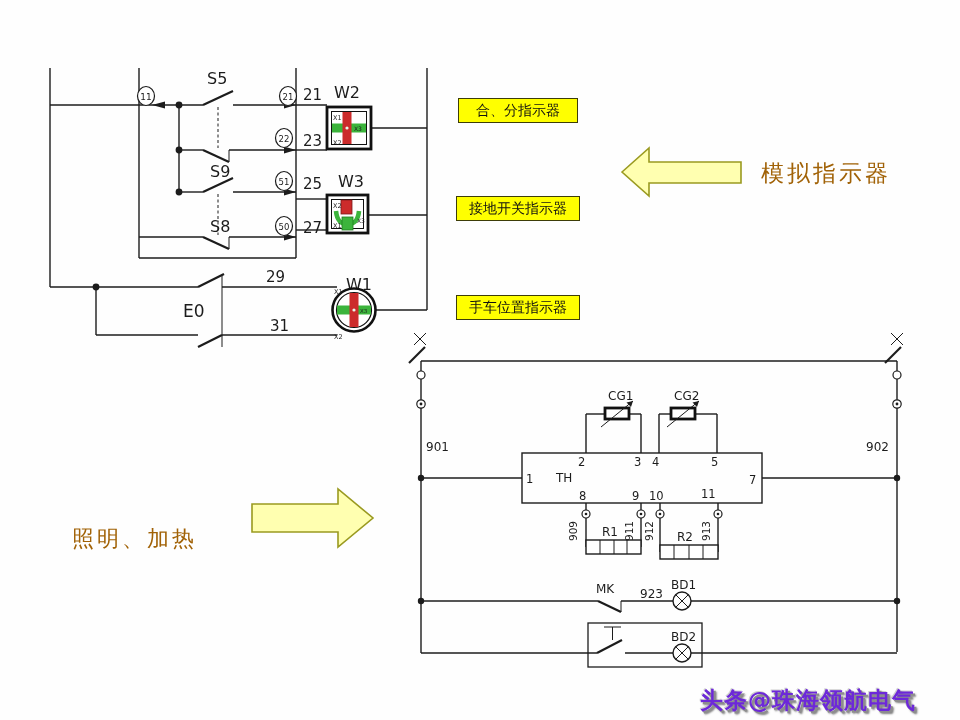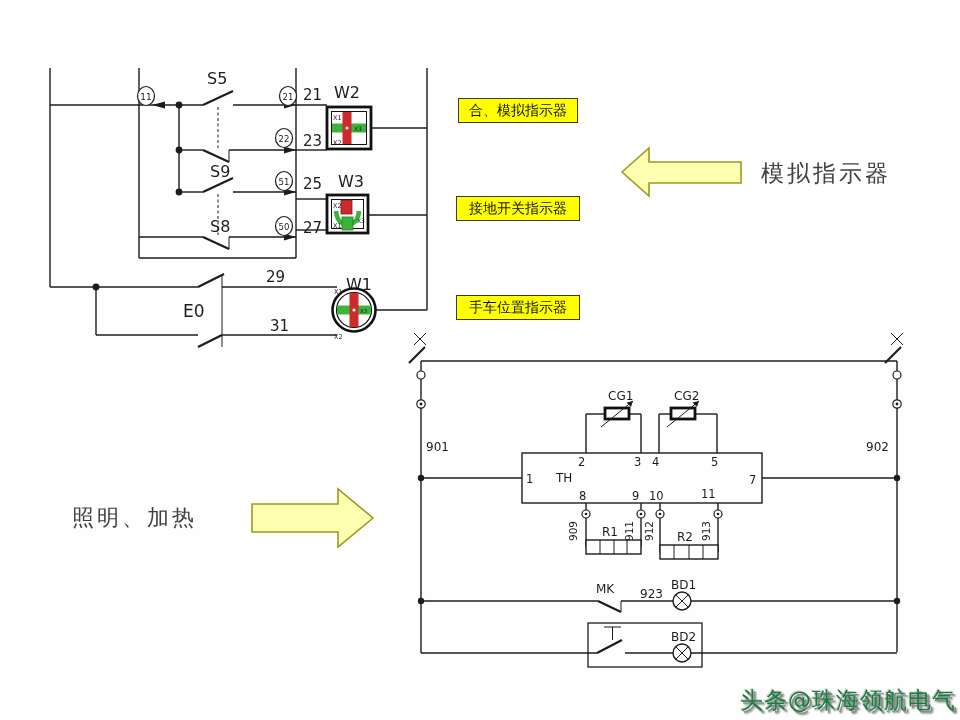--- a/index.html
+++ b/index.html
@@ -9,24 +9,24 @@
   .w{stroke:#1c1c1c;stroke-width:1.4;fill:none;}
   .thin{stroke:#1c1c1c;stroke-width:1;fill:none;}
   .blade{stroke:#1c1c1c;stroke-width:2.2;fill:none;}
   .dash{stroke:#1c1c1c;stroke-width:1;fill:none;stroke-dasharray:3,2.5;}
   .dot{fill:#1c1c1c;}
   .ell{fill:#ffffff;stroke:#1c1c1c;stroke-width:1.2;}
   .t{font-family:"DejaVu Sans",sans-serif;fill:#1c1c1c;}
   .callout{position:absolute;background:#ffff00;border:1.3px solid #3d3d08;color:#111;
            font-size:14px;text-align:center;display:flex;align-items:center;justify-content:center;
            font-family:"DejaVu Sans",sans-serif;}
-  .bigtext{position:absolute;color:#404040;font-family:Liberation Serif, serif;
+  .bigtext{position:absolute;color:#a16207;font-family:Liberation Serif, serif;
            letter-spacing:3px;white-space:nowrap;}
-  #watermark{position:absolute;left:700px;top:685px;width:256px;text-align:right;
-             font-size:23px;font-weight:normal;color:#15803d;letter-spacing:1px;white-space:nowrap;
+  #watermark{position:absolute;left:700px;top:685px;width:256px;
+             font-size:23px;font-weight:bold;color:#6d28d9;letter-spacing:1px;white-space:nowrap;
              text-shadow:2px 2px 0 #8d8d8d,3px 3px 2px #7a7a7a,-1px -1px 0 #cfcfcf;}
 </style>
 </head>
 <body>
 
 <div id="canvas">
 
 <svg width="960" height="720" viewBox="0 0 960 720">
 
   <g>
@@ -285,22 +285,22 @@
       <line class="w" x1="625" y1="653" x2="673" y2="653"></line>
       <circle cx="682" cy="653" r="9" fill="#ffffff" stroke="#1c1c1c" stroke-width="1.4"></circle>
       <line class="thin" x1="675.6" y1="646.6" x2="688.4" y2="659.4"></line>
       <line class="thin" x1="675.6" y1="659.4" x2="688.4" y2="646.6"></line>
       <line class="w" x1="691" y1="653" x2="897" y2="653"></line>
       <text class="t" x="671" y="641" font-size="12">BD2</text>
     </g>
   </g>
 </svg>
 
-<div class="callout" style="left:458px;top:98px;width:118px;height:23px;">合、模拟指示器</div>
+<div class="callout" style="left:458px;top:98px;width:118px;height:23px;">合、分指示器</div>
 <div class="callout" style="left:456px;top:196px;width:122px;height:23px;">接地开关指示器</div>
 <div class="callout" style="left:456px;top:295px;width:122px;height:23px;">手车位置指示器</div>
 
 <div class="bigtext" style="left:761px;top:158px;font-size:23px;">模拟指示器</div>
-<div class="bigtext" style="left:72px;top:503px;font-size:22px;">照明、加热</div>
+<div class="bigtext" style="left:72px;top:524px;font-size:22px;">照明、加热</div>
 
 <div id="watermark">头条@珠海领航电气</div>
 
 </div>
 
 </body></html>

